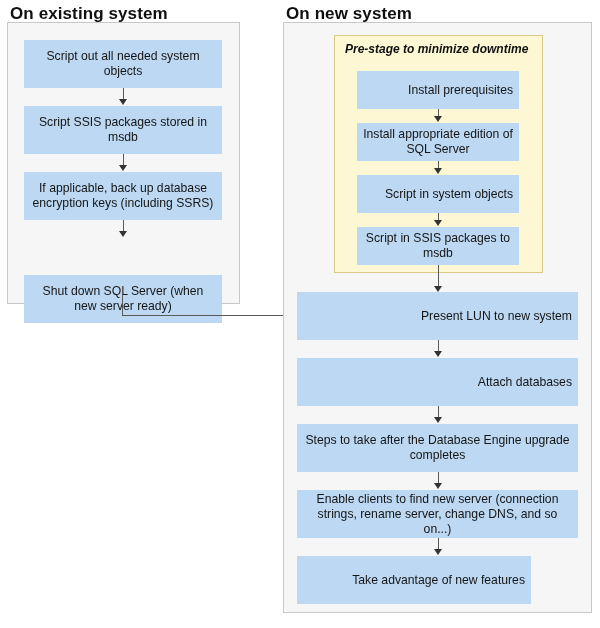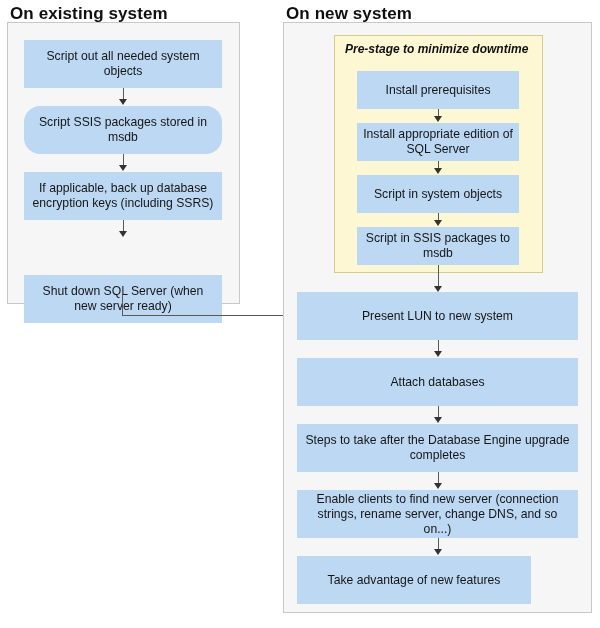--- a/index.html
+++ b/index.html
@@ -71,21 +71,21 @@
     white-space: nowrap;
     text-align: right;
   }
 
   .node {
     position: absolute;
     background: #bcd8f2;
     box-sizing: border-box;
     display: flex;
     align-items: center;
-    justify-content: center;
+    justify-content: flex-end;
     text-align: center;
     font-size: 12.2px;
     line-height: 15px;
     color: #161616;
     padding: 0 6px;
   }
 
   .node .node-text { display: block; }
 
   
@@ -134,21 +134,21 @@
 
 <div class="node" style="left:24px; top:40px; width:198px; height:48px;">
   <span class="node-text">Script out all needed system objects</span>
 </div>
 
 <div class="arrow-v" style="left:118px; top:88px; height:18px;">
   <div class="shaft" style="height:12px;"></div>
   <div class="head" style="top:11px;"></div>
 </div>
 
-<div class="node" style="left:24px; top:106px; width:198px; height:48px;border-radius:16px;">
+<div class="node" style="left:24px; top:106px; width:198px; height:48px;">
   <span class="node-text">Script SSIS packages stored in msdb</span>
 </div>
 
 <div class="arrow-v" style="left:118px; top:154px; height:18px;">
   <div class="shaft" style="height:12px;"></div>
   <div class="head" style="top:11px;"></div>
 </div>
 
 <div class="node" style="left:24px; top:172px; width:198px; height:48px;">
   <span class="node-text">If applicable, back up database encryption keys (including SSRS)</span>

